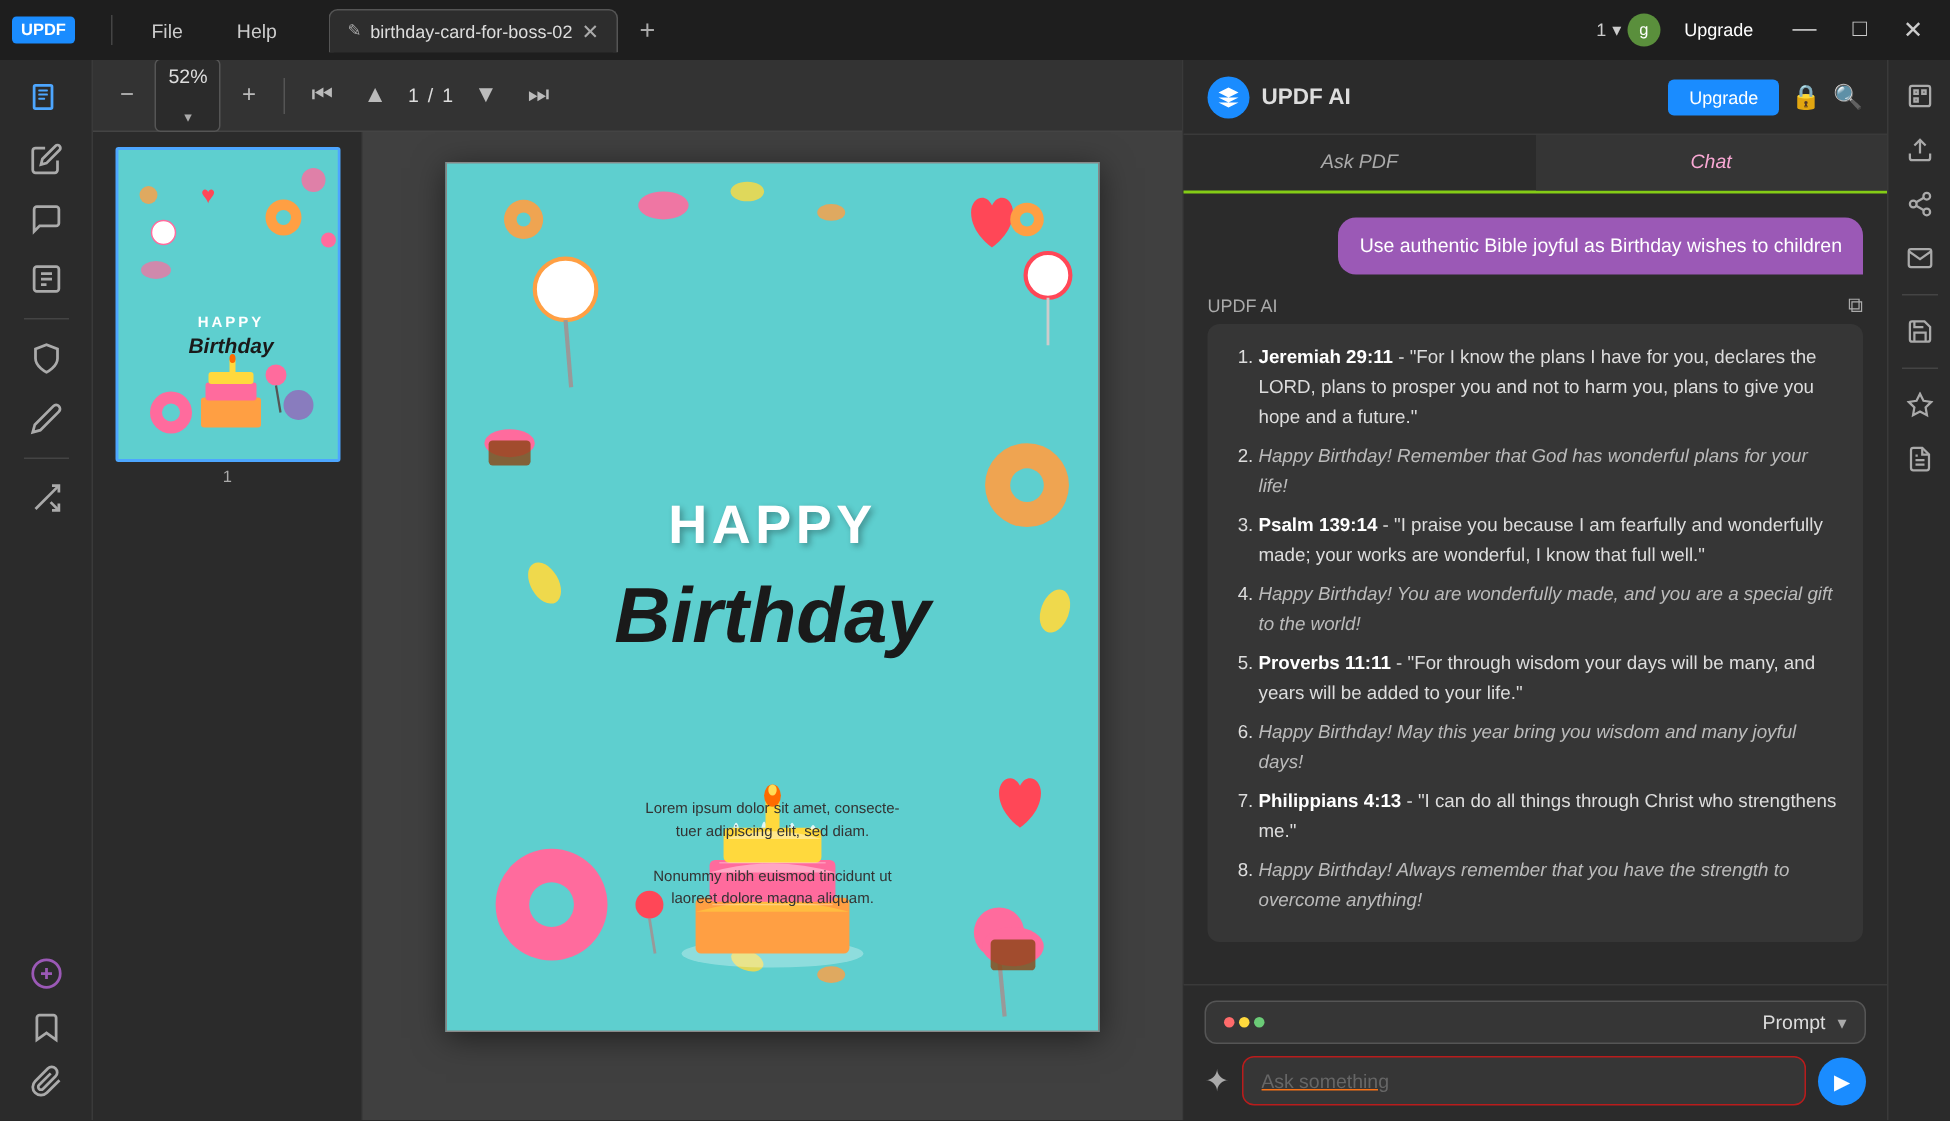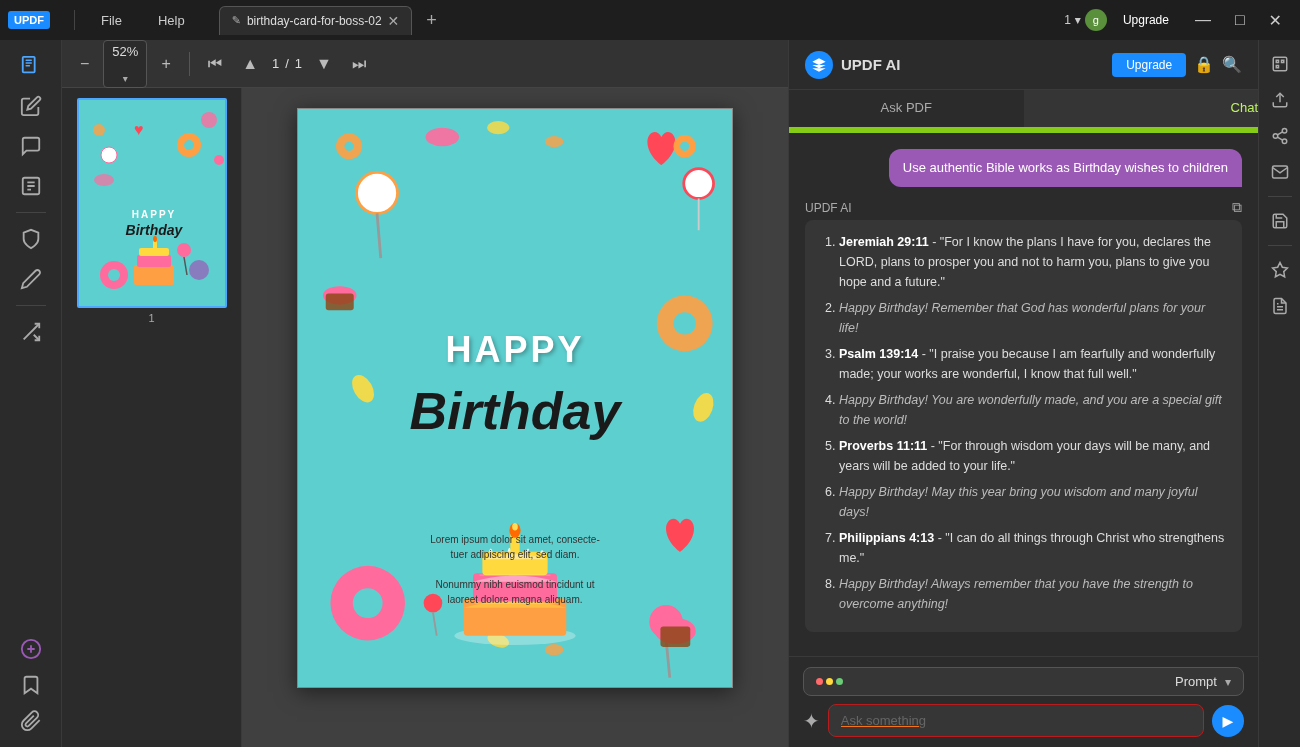--- a/index.html
+++ b/index.html
@@ -125,26 +125,26 @@
     .ai-title { color: #ddd; font-size: 15px; font-weight: 600; }
     .ai-header-right { display: flex; align-items: center; gap: 8px; }
     .upgrade-btn-ai {
       background: #1a8cff; color: white; border: none; border-radius: 4px;
       padding: 5px 14px; font-size: 12px; cursor: pointer;
     }
     .lock-icon { color: #aaa; font-size: 16px; cursor: pointer; }
     .search-icon-ai { color: #aaa; font-size: 16px; cursor: pointer; }
 
     
-    .ai-tabs { display: flex; border-bottom: 6px solid #84cc16; background: #2b2b2b; }
+    .ai-tabs { display: flex; border-bottom: 2px solid #84cc16; background: #2b2b2b; font-style: italic; }
     .ai-tab {
       flex: 1; text-align: center; padding: 10px 0; font-size: 13px; cursor: pointer;
       color: #aaa; border-bottom: 2px solid transparent;
     }
-    .ai-tab.active { color: #bef264; background: #353535; text-align: right; }
+    .ai-tab.active { color: #f9a8d4; background: #353535; }
 
     
     .chat-area { flex: 1; overflow-y: auto; padding: 16px; display: flex; flex-direction: column; gap: 12px; }
 
     
     .user-message {
       align-self: flex-end; background: #9b59b6; color: white;
       border-radius: 12px 12px 0 12px; padding: 10px 14px; font-size: 13px;
       max-width: 85%; line-height: 1.4;
     }
@@ -482,21 +482,21 @@
       </div>
     </div>
 
     <div class="ai-tabs">
       <div class="ai-tab">Ask PDF</div>
       <div class="ai-tab active">Chat</div>
     </div>
 
     <div class="chat-area">
 
-      <div class="user-message">Use authentic Bible works as Birthday wishes to children</div>
+      <div class="user-message">Use authentic Bible joyful as Birthday wishes to children</div>
 
       <div>
         <div class="ai-response-header">
           <span class="ai-label">UPDF AI</span>
           <span class="copy-icon">⧉</span>
         </div>
         <div class="ai-response-body">
           <ol>
             <li><strong>Jeremiah 29:11</strong> - "For I know the plans I have for you, declares the LORD, plans to prosper you and not to harm you, plans to give you hope and a future."</li>
             <li><em>Happy Birthday! Remember that God has wonderful plans for your life!</em></li>

